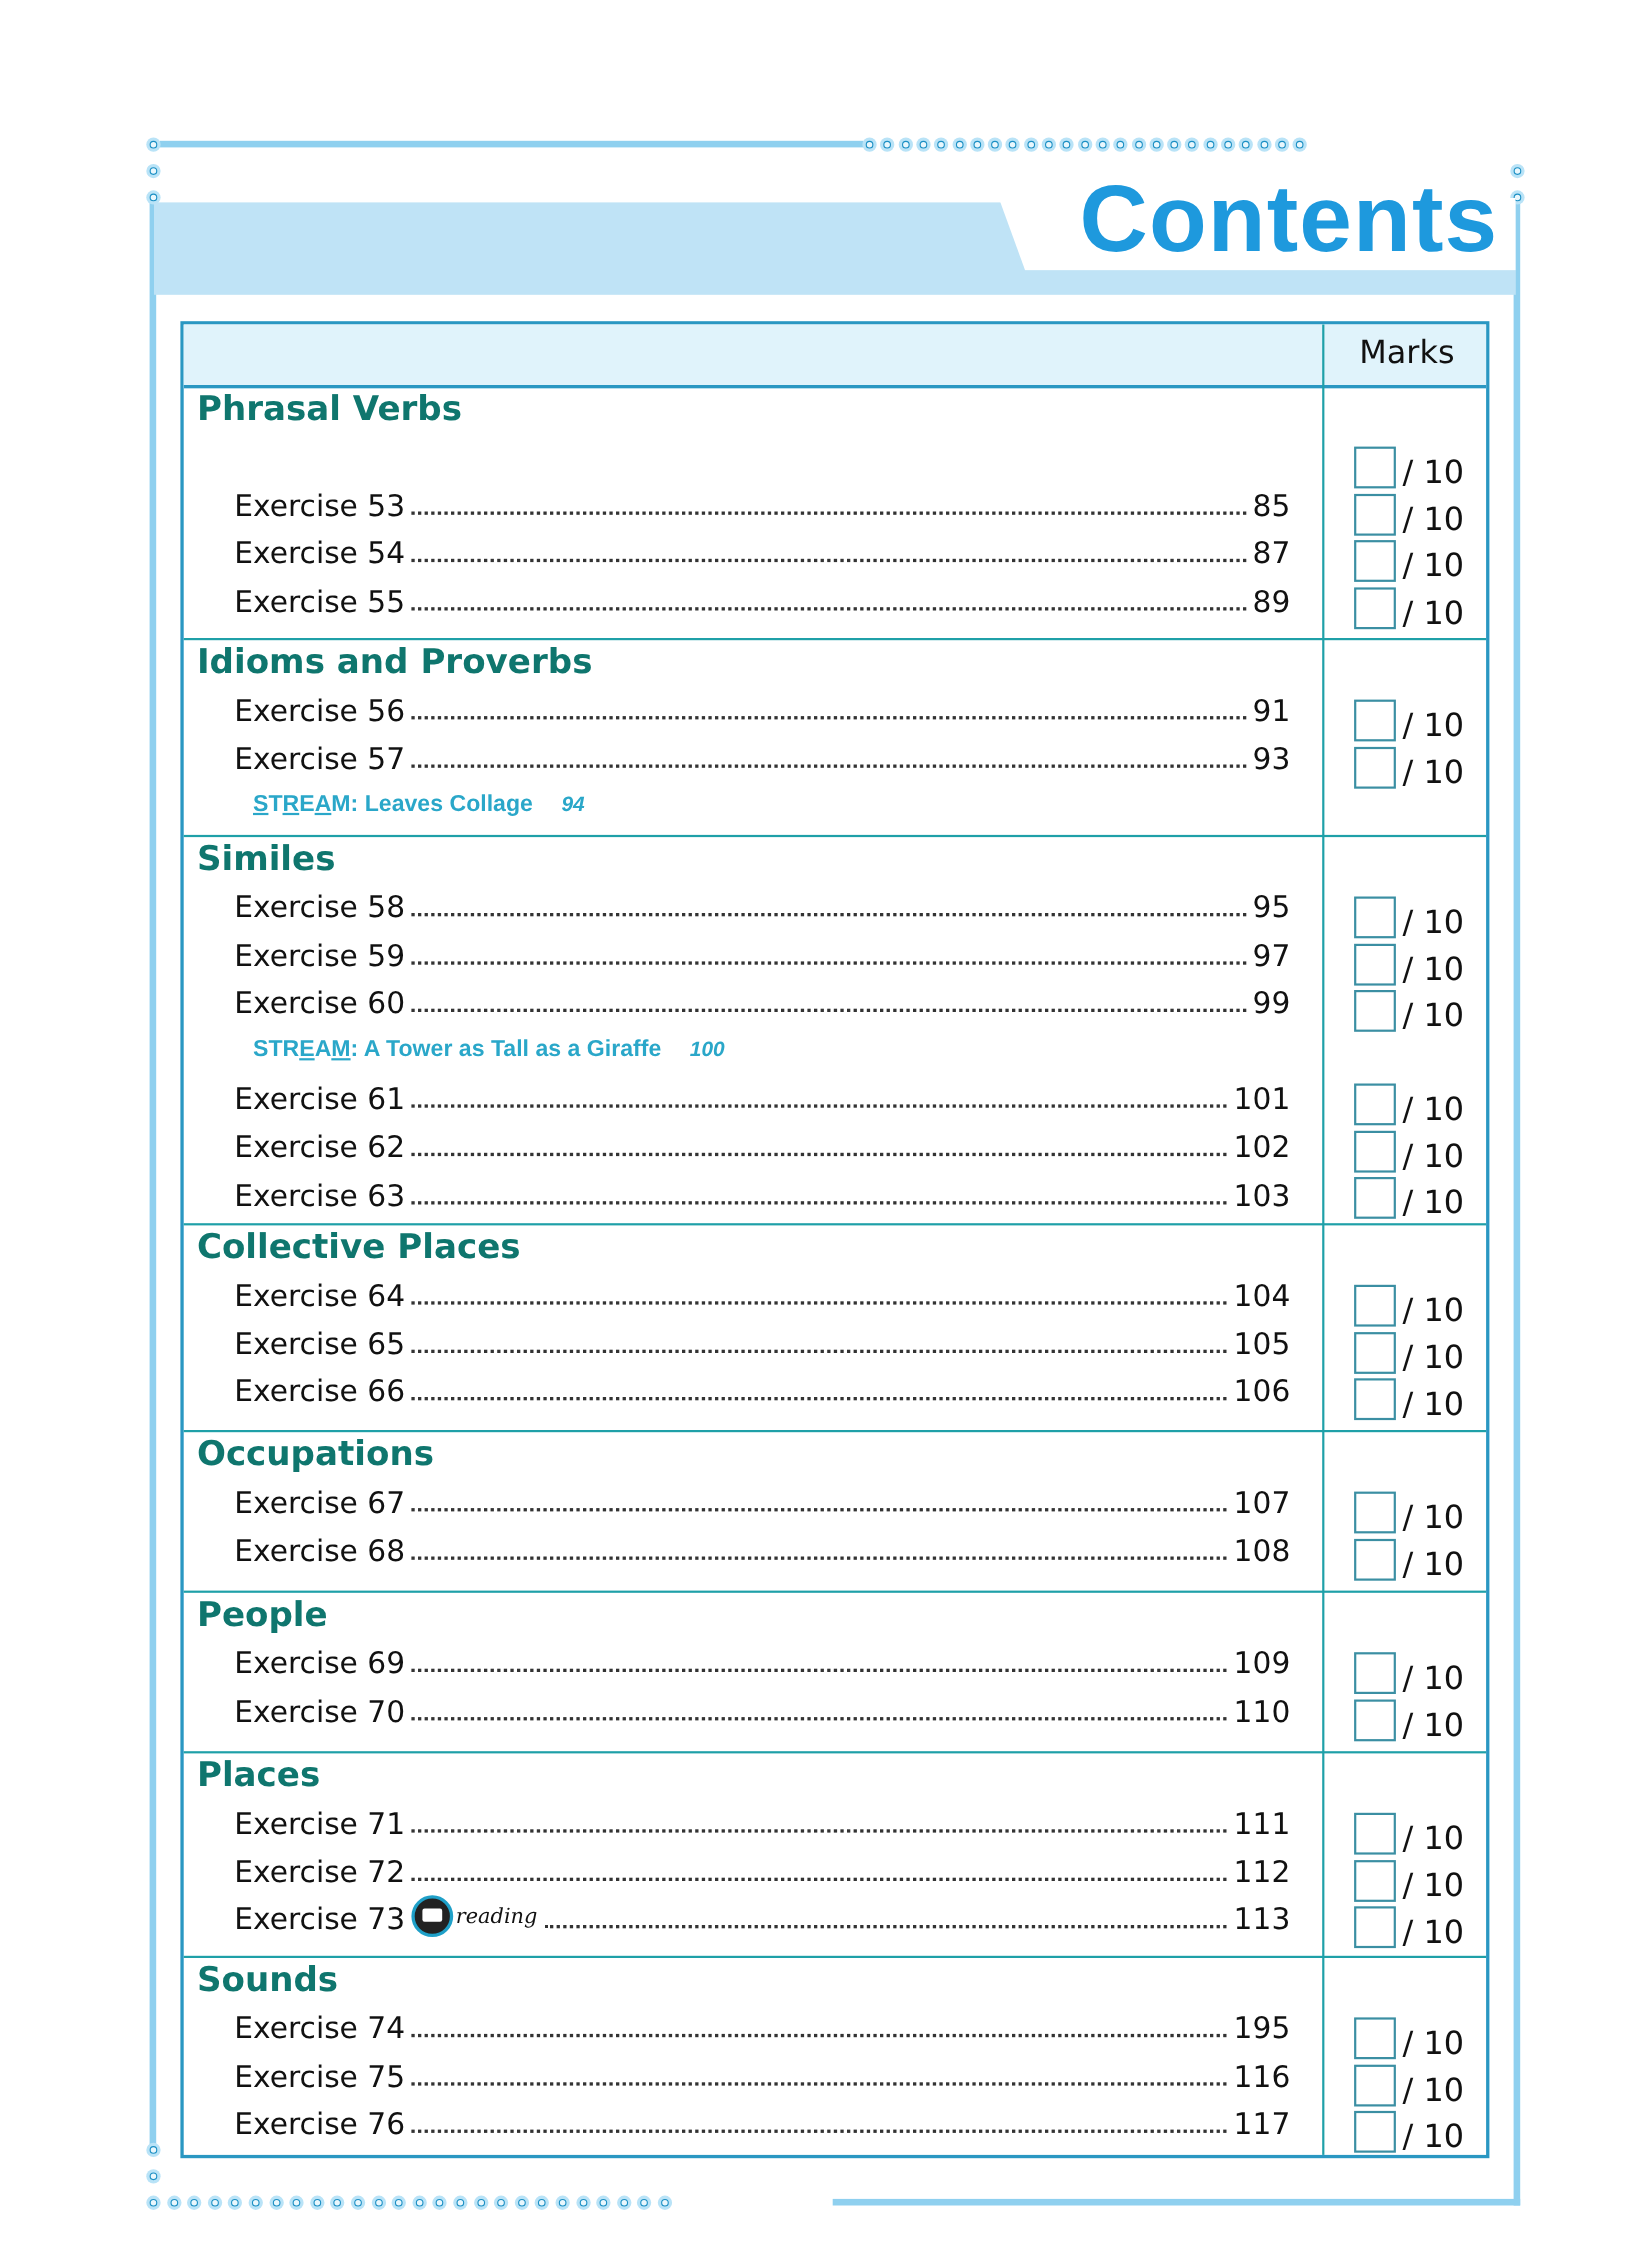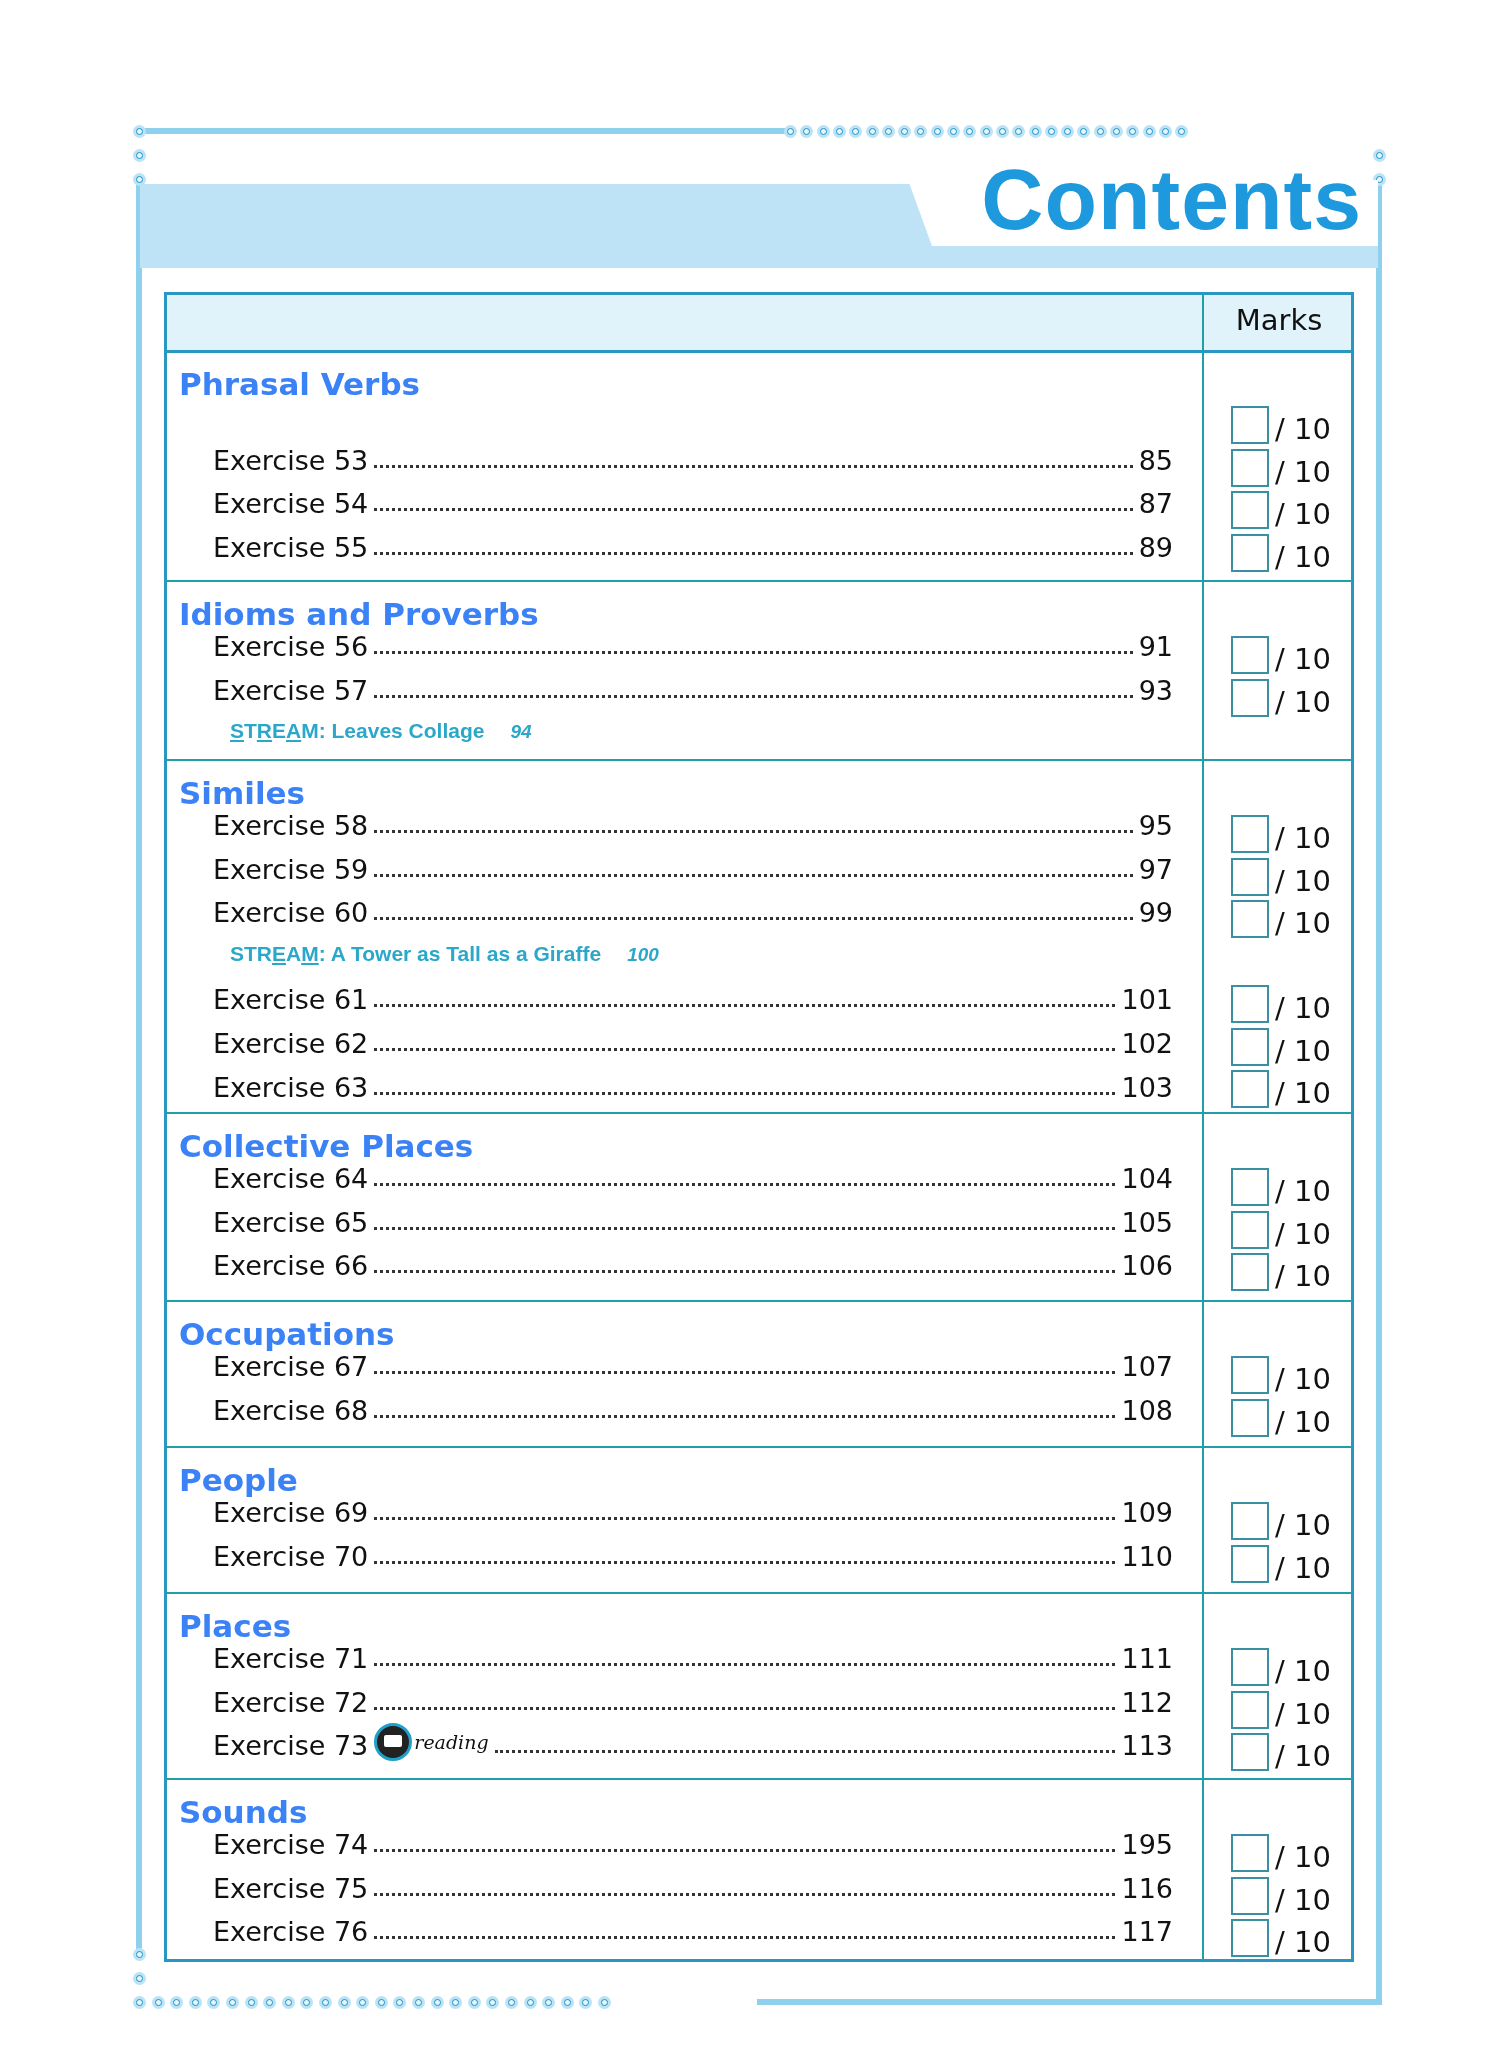--- a/index.html
+++ b/index.html
@@ -10,21 +10,21 @@
   .dot::after{content:"";position:absolute;left:3px;top:3px;width:5px;height:5px;border-radius:50%;border:1.5px solid #1b8fc4;background:#e9f7fd;}
   .header-band{position:absolute;left:140px;top:184px;width:1238px;height:84px;background:#bfe3f6;}
   .title-cut{position:absolute;left:908px;top:180px;width:470px;height:66px;background:#fff;clip-path:polygon(0 0,100% 0,100% 100%,24px 100%);}
   .title{position:absolute;right:138px;top:150px;font-family:"Liberation Sans",sans-serif;font-weight:bold;font-size:86px;color:#1e99dd;letter-spacing:1px;}
   .table{position:absolute;left:164px;top:292px;width:1190px;height:1670px;border:3px solid #2a97c2;box-sizing:border-box;}
   .thead{position:absolute;left:0;top:0;right:0;height:55px;background:#e0f3fb;border-bottom:3px solid #2a97c2;}
   .marks-div{position:absolute;left:1035px;top:0;bottom:0;width:2px;background:#1fa0a8;}
   .marks-label{position:absolute;left:1037px;width:150px;top:8px;text-align:center;font-size:29px;color:#111;font-family:"DejaVu Sans",sans-serif;}
   .section{position:absolute;left:0;right:0;border-bottom:2px solid #1fa0a8;}
   .section:last-child{border-bottom:none;}
-  .sec-title{position:absolute;left:12px;top:16px;font-size:31px;font-weight:bold;color:#3b82f6;font-family:"DejaVu Sans",sans-serif;}
+  .sec-title{position:absolute;left:12px;top:4px;font-size:31px;font-weight:bold;color:#0f766e;font-family:"DejaVu Sans",sans-serif;}
   .ex-row{position:absolute;left:46px;width:960px;height:40px;display:flex;align-items:flex-end;font-size:27px;color:#111;font-family:"DejaVu Sans",sans-serif;}
   .ex-name{white-space:nowrap;}
   .ex-dots{flex:1;border-bottom:3px dotted #333;margin:0 6px 8px 6px;}
   .ex-page{white-space:nowrap;}
   .reading{display:inline-flex;align-items:center;margin-left:6px;text-align:right;}
   .reading-badge{width:38px;height:38px;border-radius:50%;border:3px solid #1fa0c8;background:#222;box-sizing:border-box;position:relative;}
   .reading-badge::after{content:"";position:absolute;left:7px;top:9px;width:18px;height:12px;background:#fff;border-radius:2px;}
   .reading-text{font-family:"DejaVu Serif",serif;font-style:italic;font-size:19px;margin-left:2px;}
   .stream{position:absolute;left:63px;font-family:"Liberation Sans",sans-serif;font-weight:bold;font-size:21px;color:#2aa7c9;}
   .stream .pg{font-style:italic;margin-left:26px;font-size:19px;}

